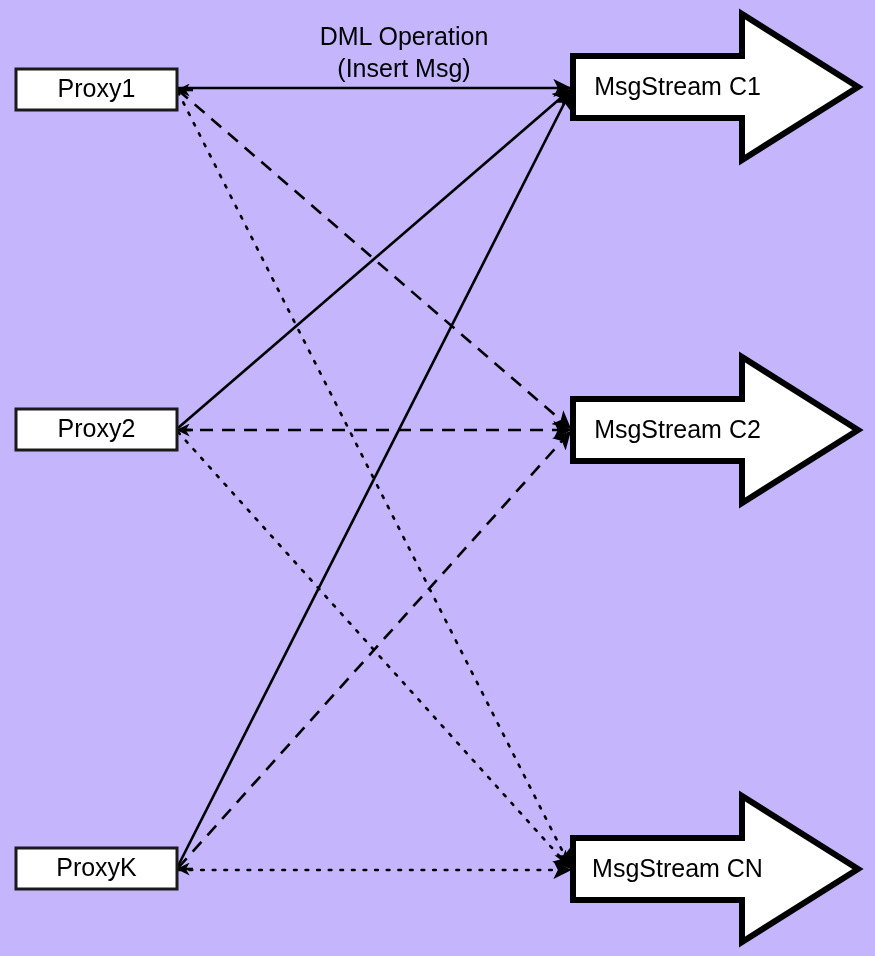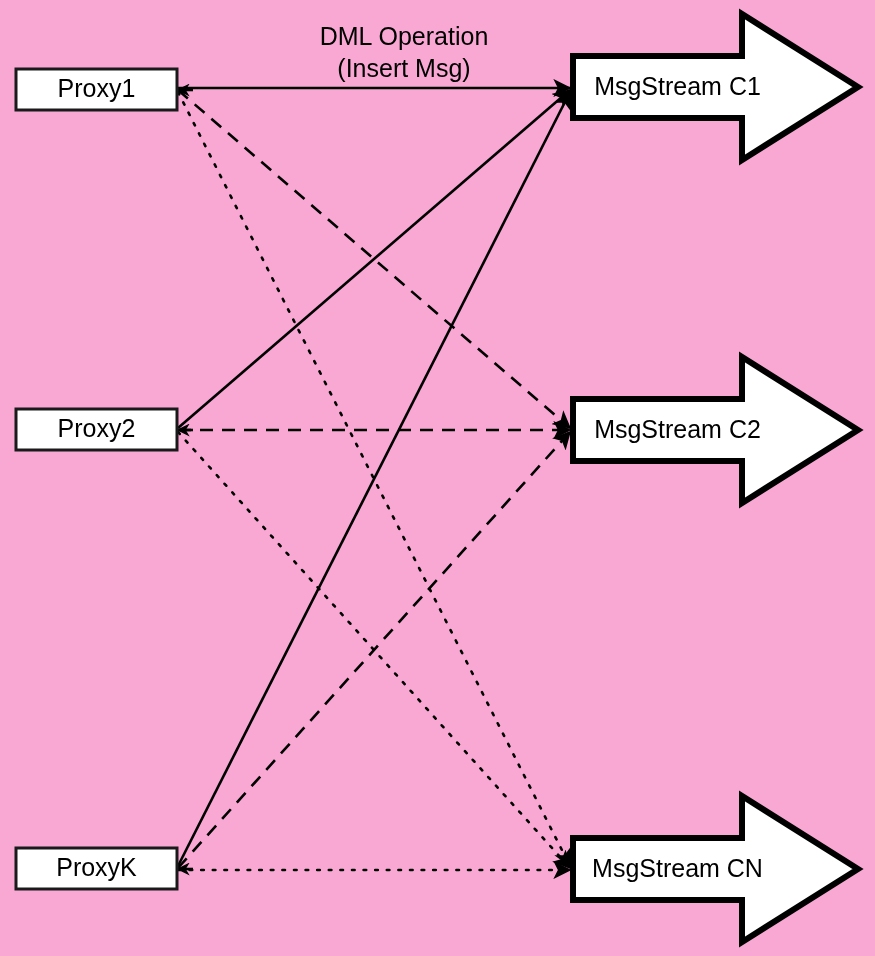--- a/index.html
+++ b/index.html
@@ -11,21 +11,21 @@
   body {
     width: 875px;
     height: 956px;
     font-family: "Liberation Sans", sans-serif;
     overflow: hidden;
   }
   #diagram-root {
     position: relative;
     width: 875px;
     height: 956px;
-    background: #f9a8d4;
+    background: #c4b5fd;
   }
   svg#diagram-svg {
     display: block;
     width: 875px;
     height: 956px;
   }
   .node-box-rect {
     fill: #ffffff;
     stroke: #1a1a1a;
     stroke-width: 3;

